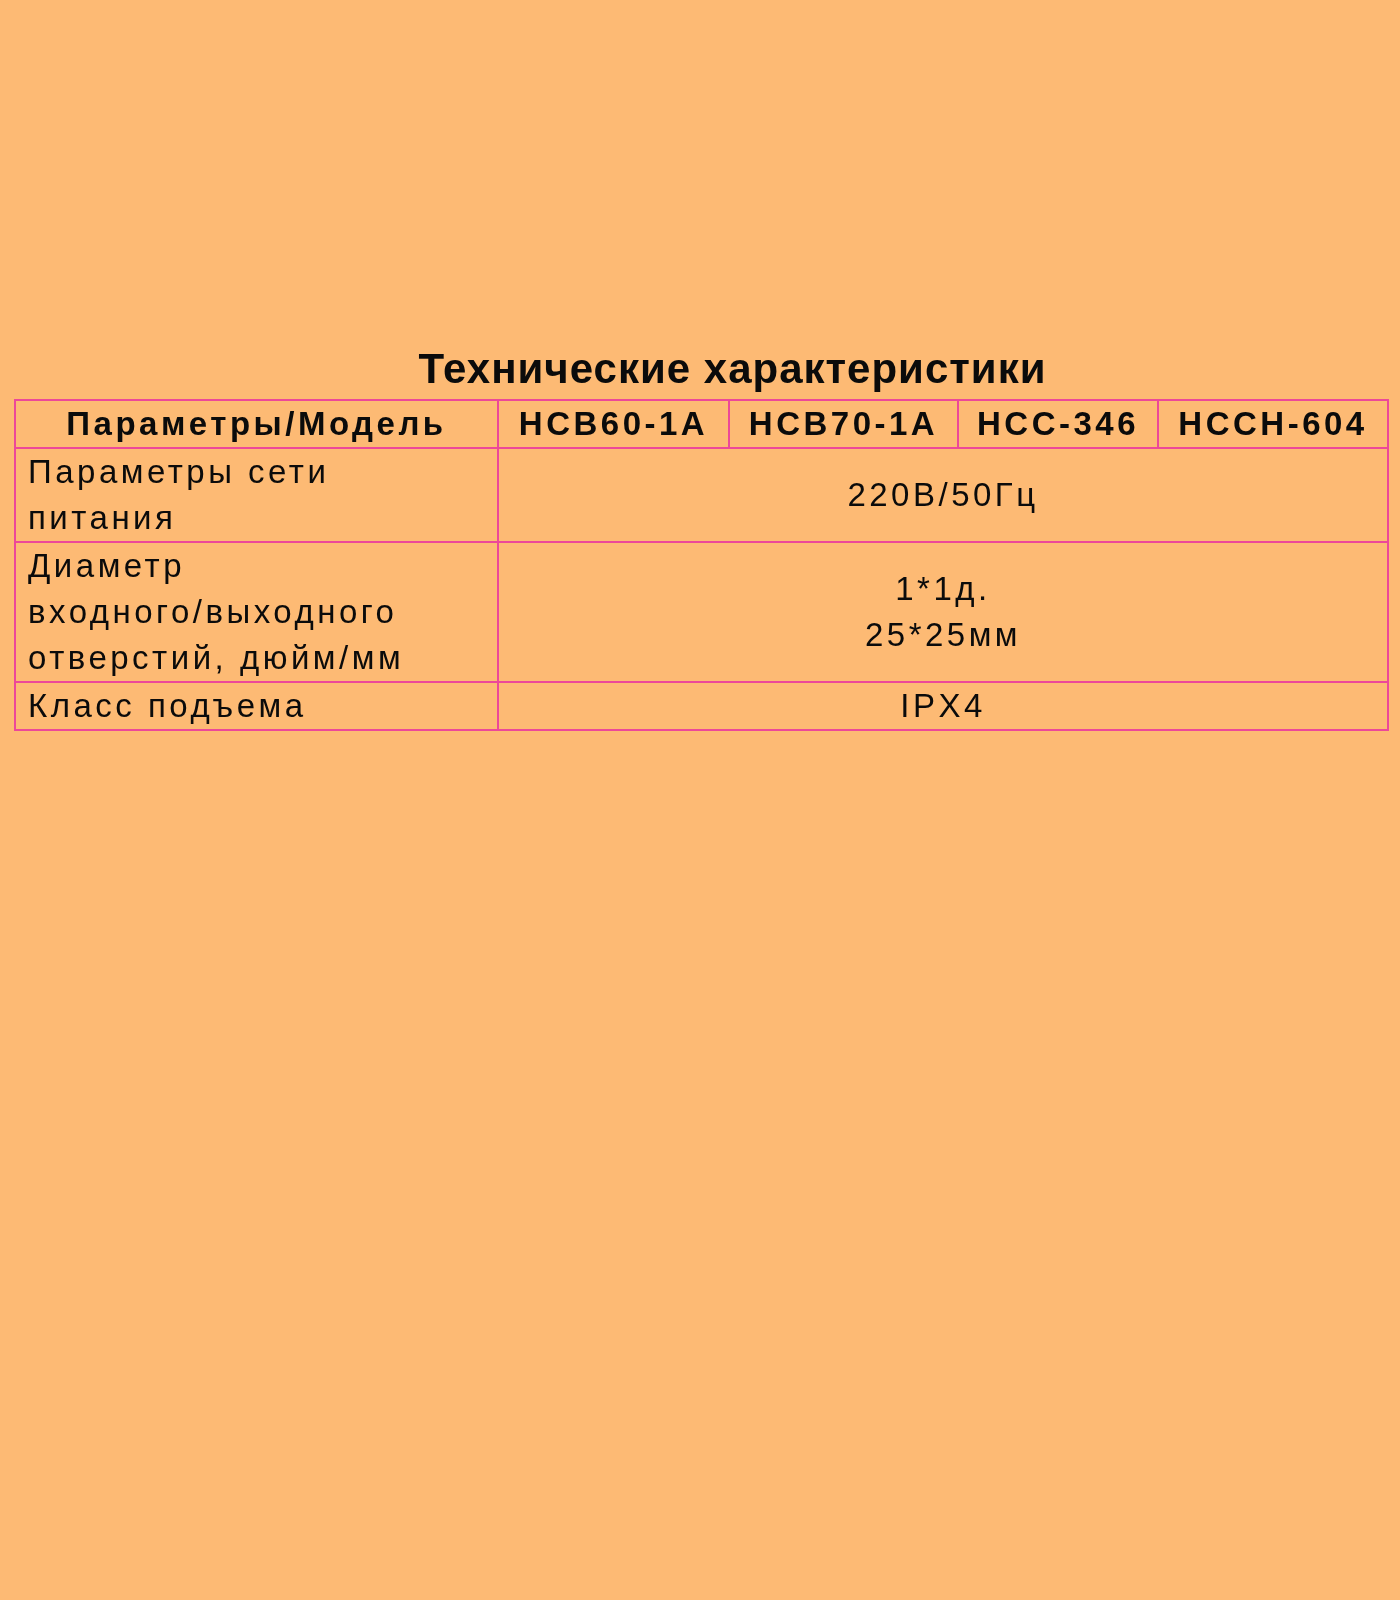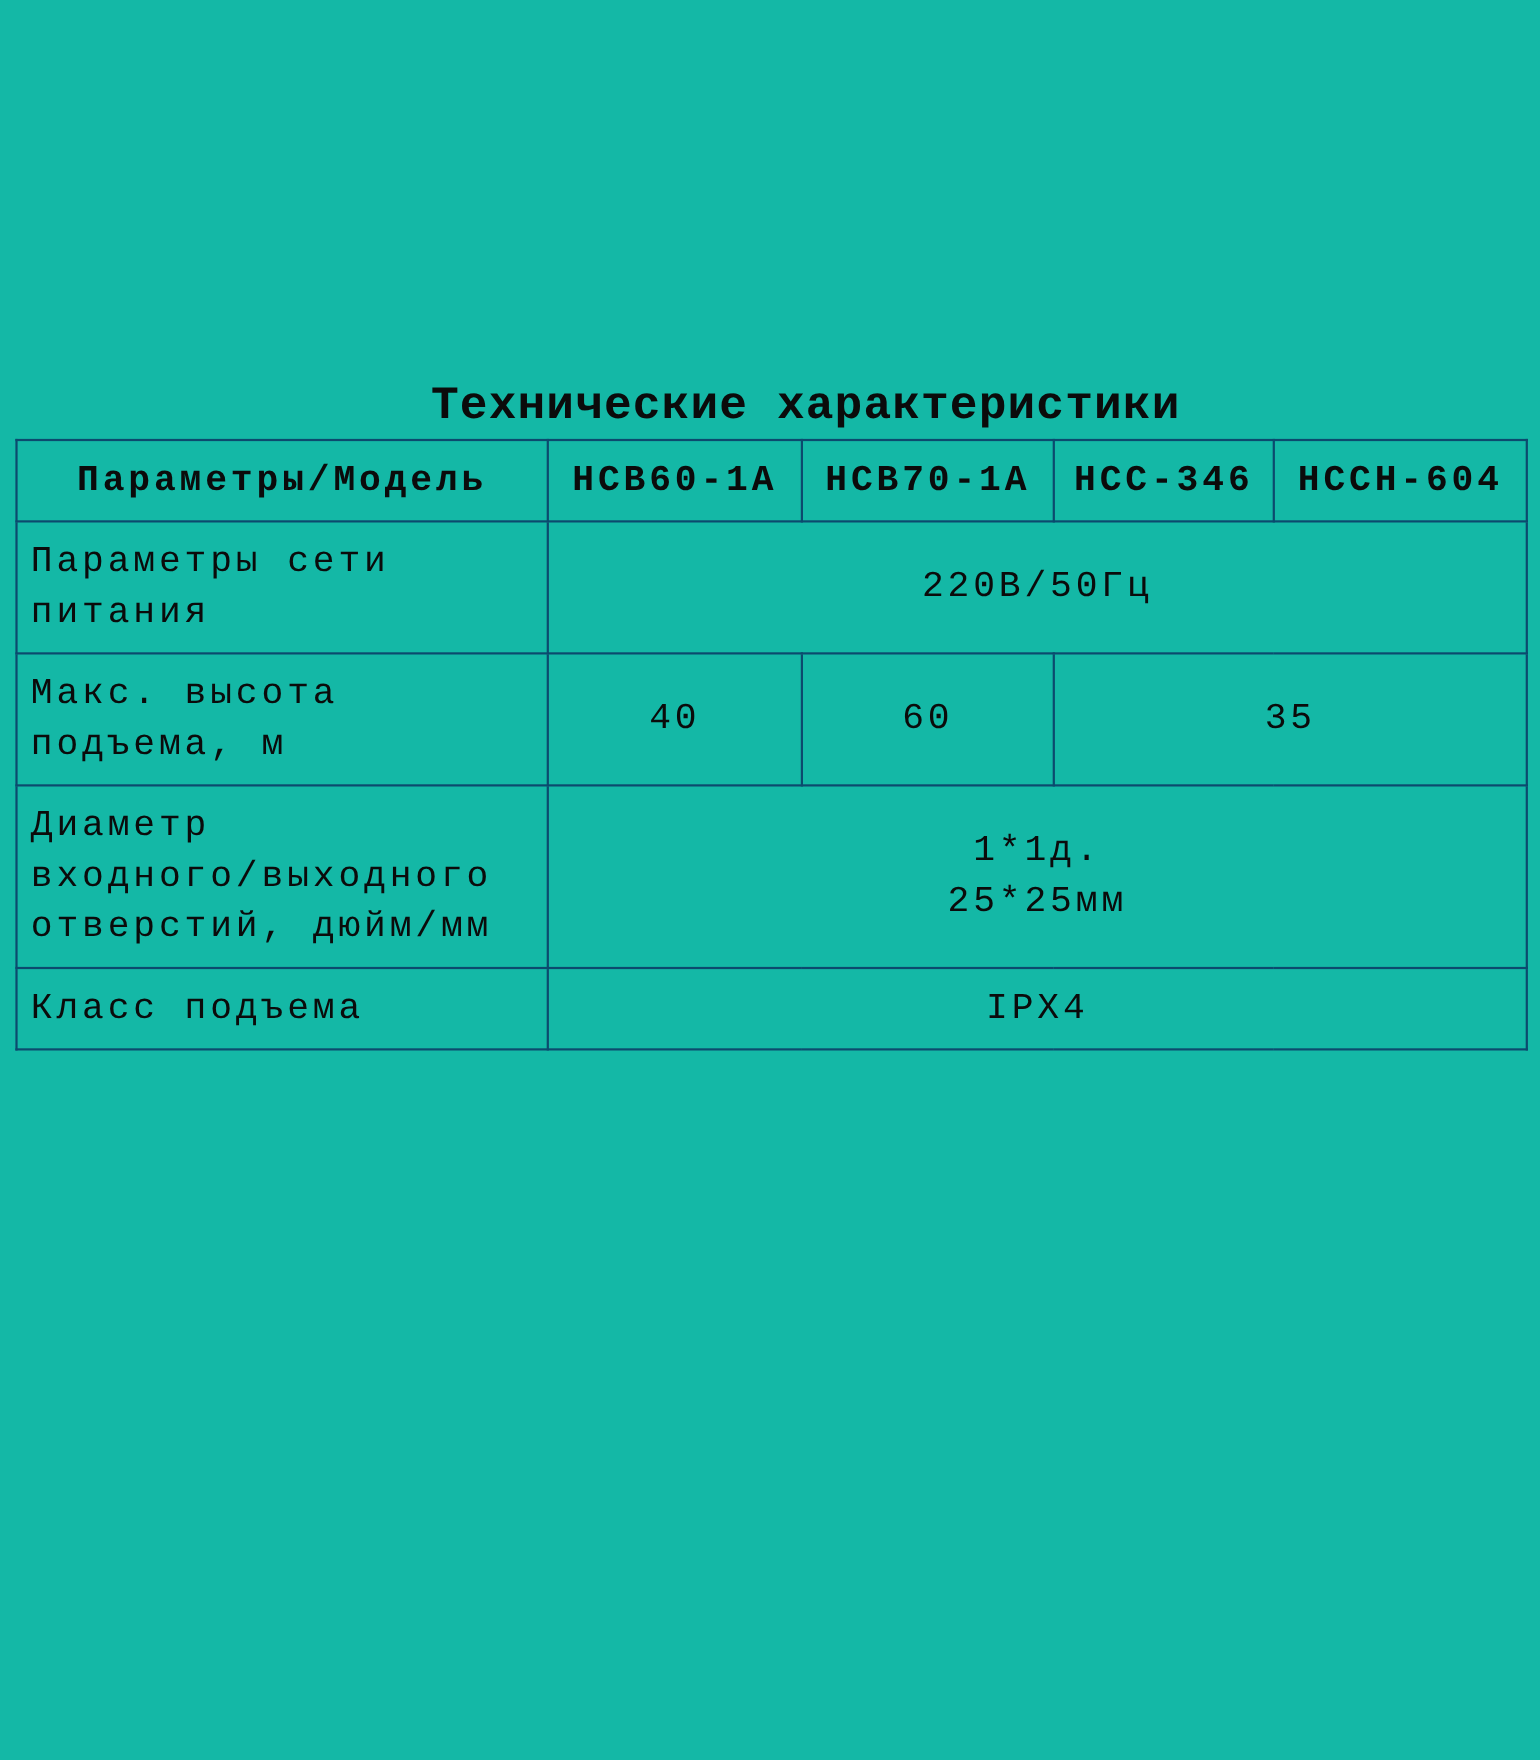--- a/index.html
+++ b/index.html
@@ -1,22 +1,22 @@
 <!DOCTYPE html>
 <html><head>
 <meta charset="utf-8">
 <style>
   * { box-sizing: border-box; }
   html, body { margin: 0; padding: 0; background: #ffffff; }
   .page {
     position: relative;
     width: 1400px;
     height: 1600px;
-    background: #14b8a6;
-    font-family: Liberation Mono, monospace;
+    background: #fdba74;
+    font-family: Liberation Sans, sans-serif;
     color: #0b0b0b;
     overflow: hidden;
   }
   .doc-title {
     position: absolute;
     left: 14px;
     top: 344px;
     width: 1373px;
     padding-left: 64px;
     text-align: center;
@@ -28,27 +28,27 @@
   }
   table.spec {
     position: absolute;
     left: 14px;
     top: 399px;
     width: 1373px;
     border-collapse: collapse;
     table-layout: fixed;
   }
   table.spec td {
-    border: 2px solid #0c4a6e;
+    border: 2px solid #ec4899;
     font-size: 33px;
     line-height: 46px;
     letter-spacing: 3.5px;
     vertical-align: middle;
     white-space: pre-line;
-    padding: 13px;
+    padding: 0;
     overflow: hidden;
   }
   table.spec tr.header-row td {
     font-weight: bold;
     text-align: center;
   }
   table.spec td.label {
     text-align: left;
     padding-left: 12px;
     padding-right: 8px;
@@ -82,26 +82,20 @@
       <td>НССН-604</td>
     </tr>
 
 
 
     <tr>
       <td class="label">Параметры сети питания</td>
       <td class="val" colspan="4">220В/50Гц</td>
     </tr>
 
-    <tr>
-      <td class="label">Макс. высота подъема, м</td>
-      <td class="val">40</td>
-      <td class="val">60</td>
-      <td class="val" colspan="2">35</td>
-    </tr>
 
 
     <tr>
       <td class="label">Диаметр
 входного/выходного
 отверстий, дюйм/мм</td>
       <td class="val" colspan="4">1*1д.
 25*25мм</td>
     </tr>
 

